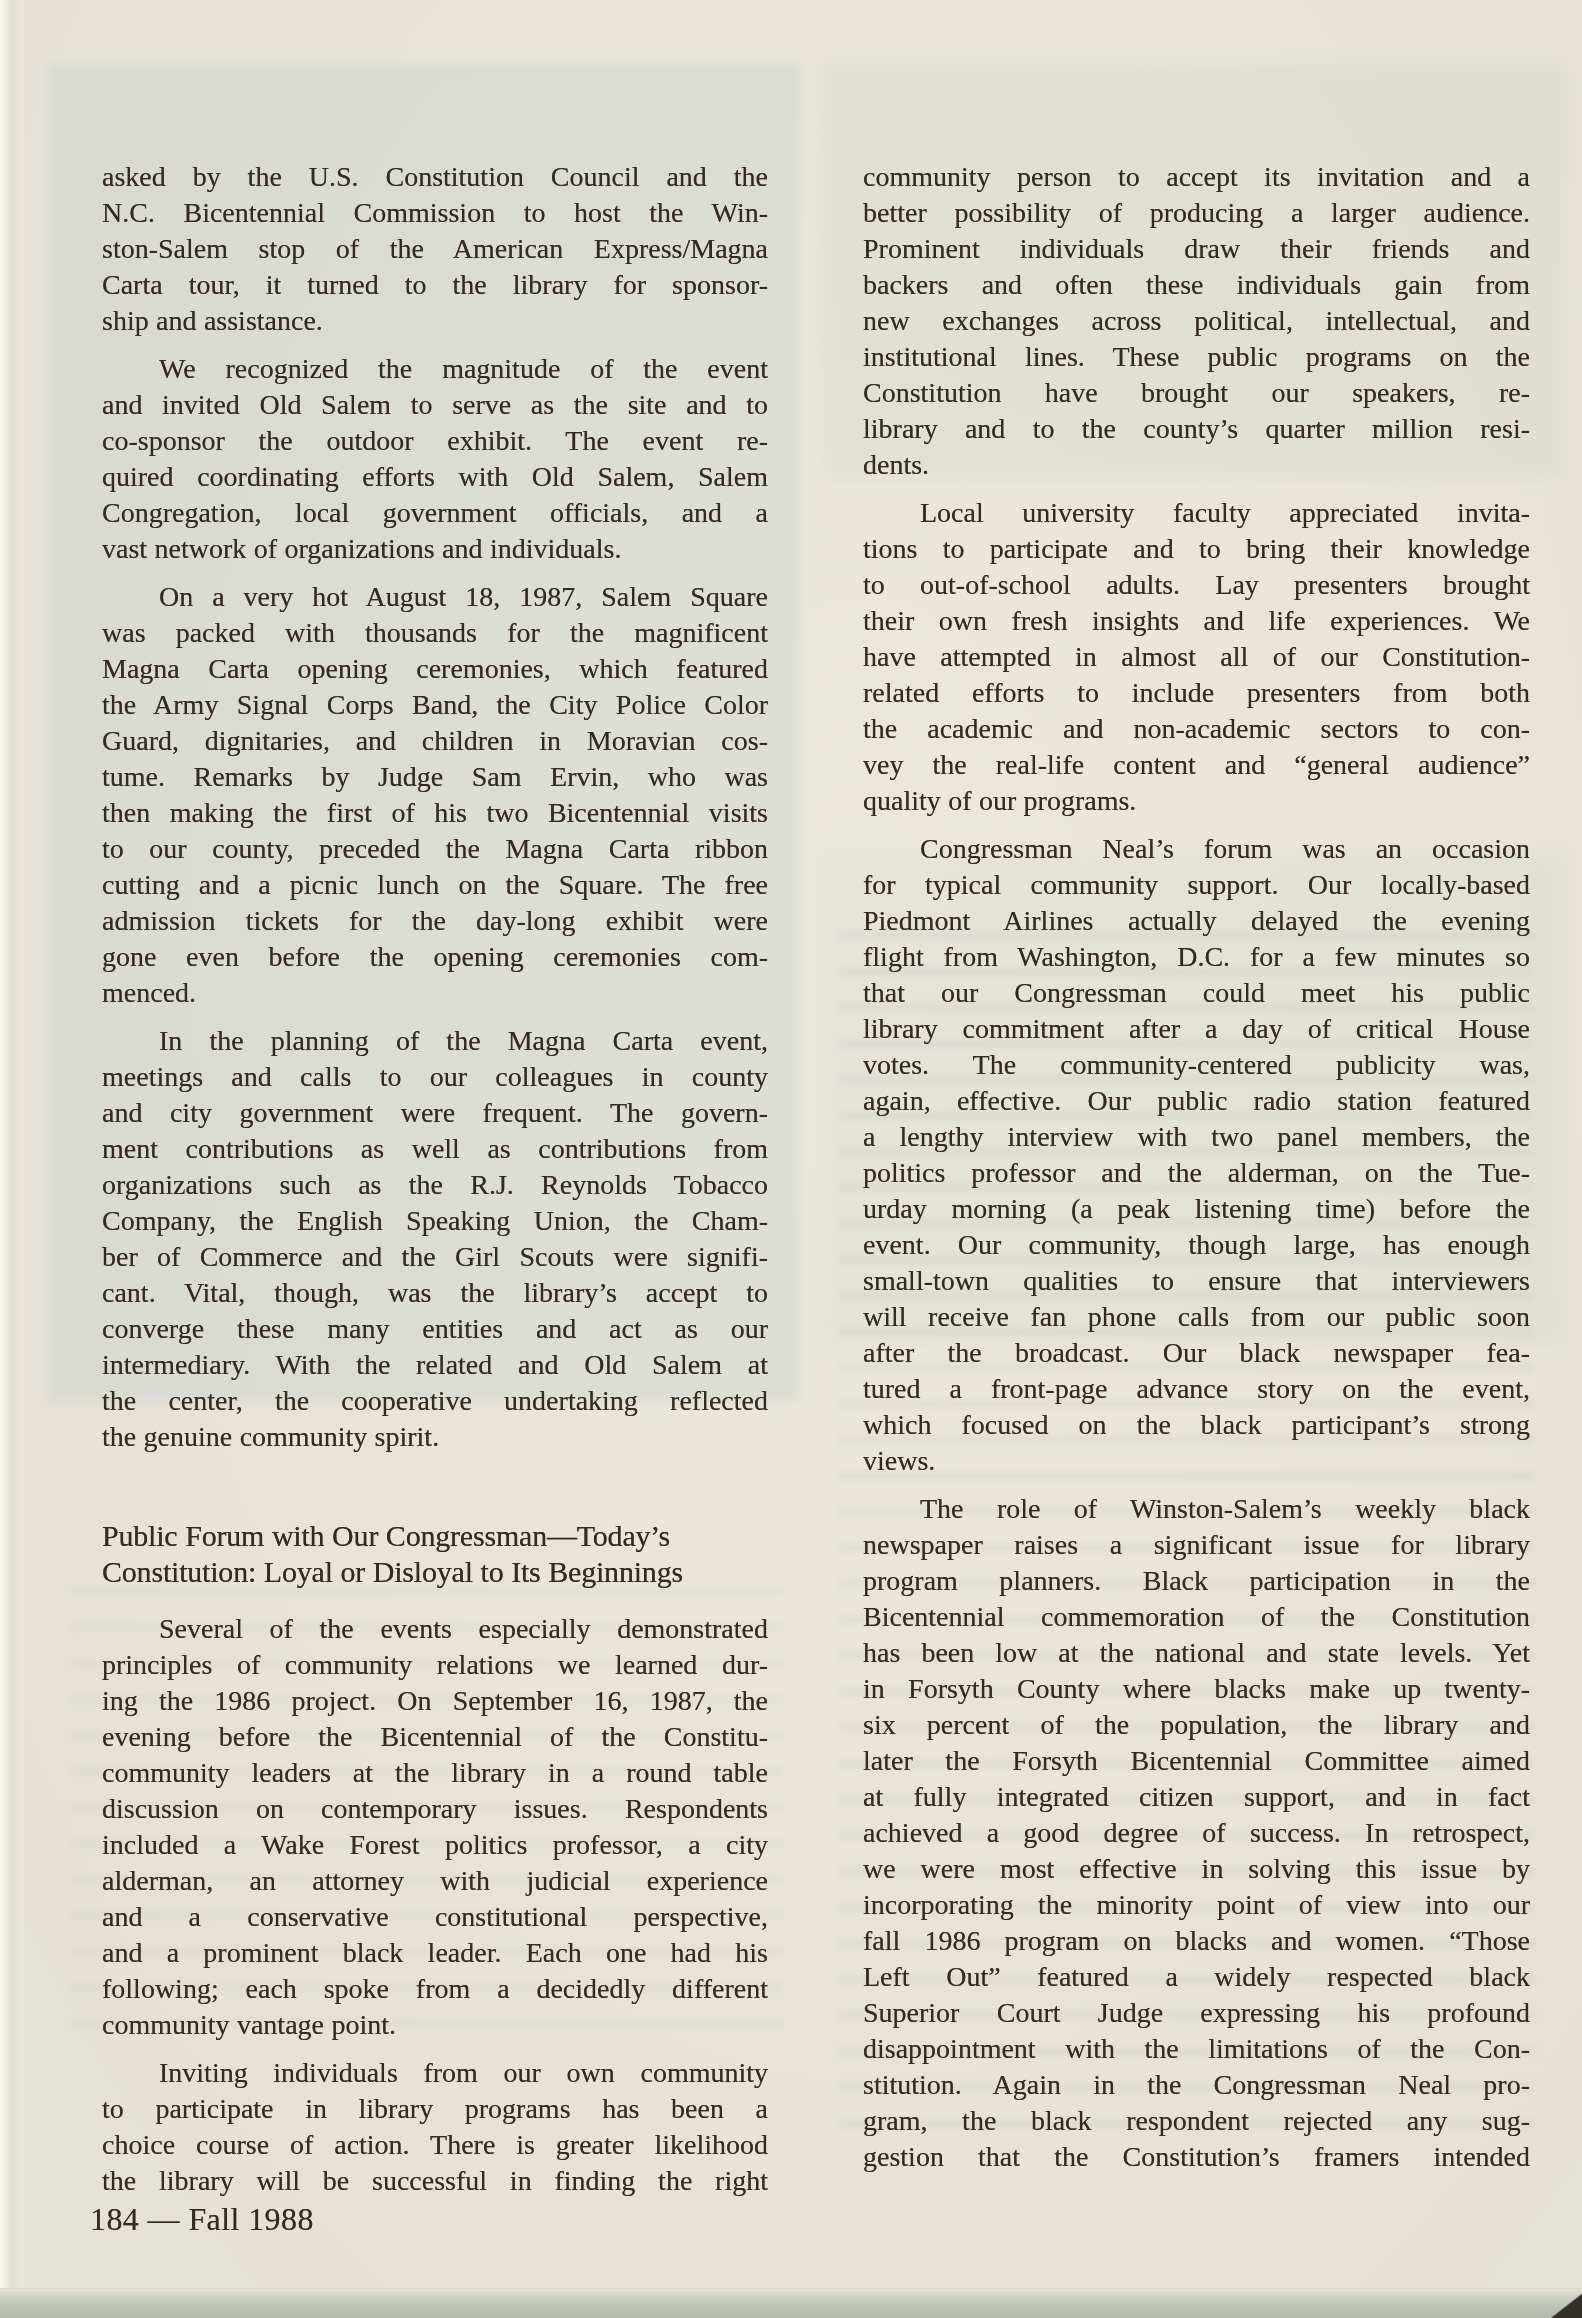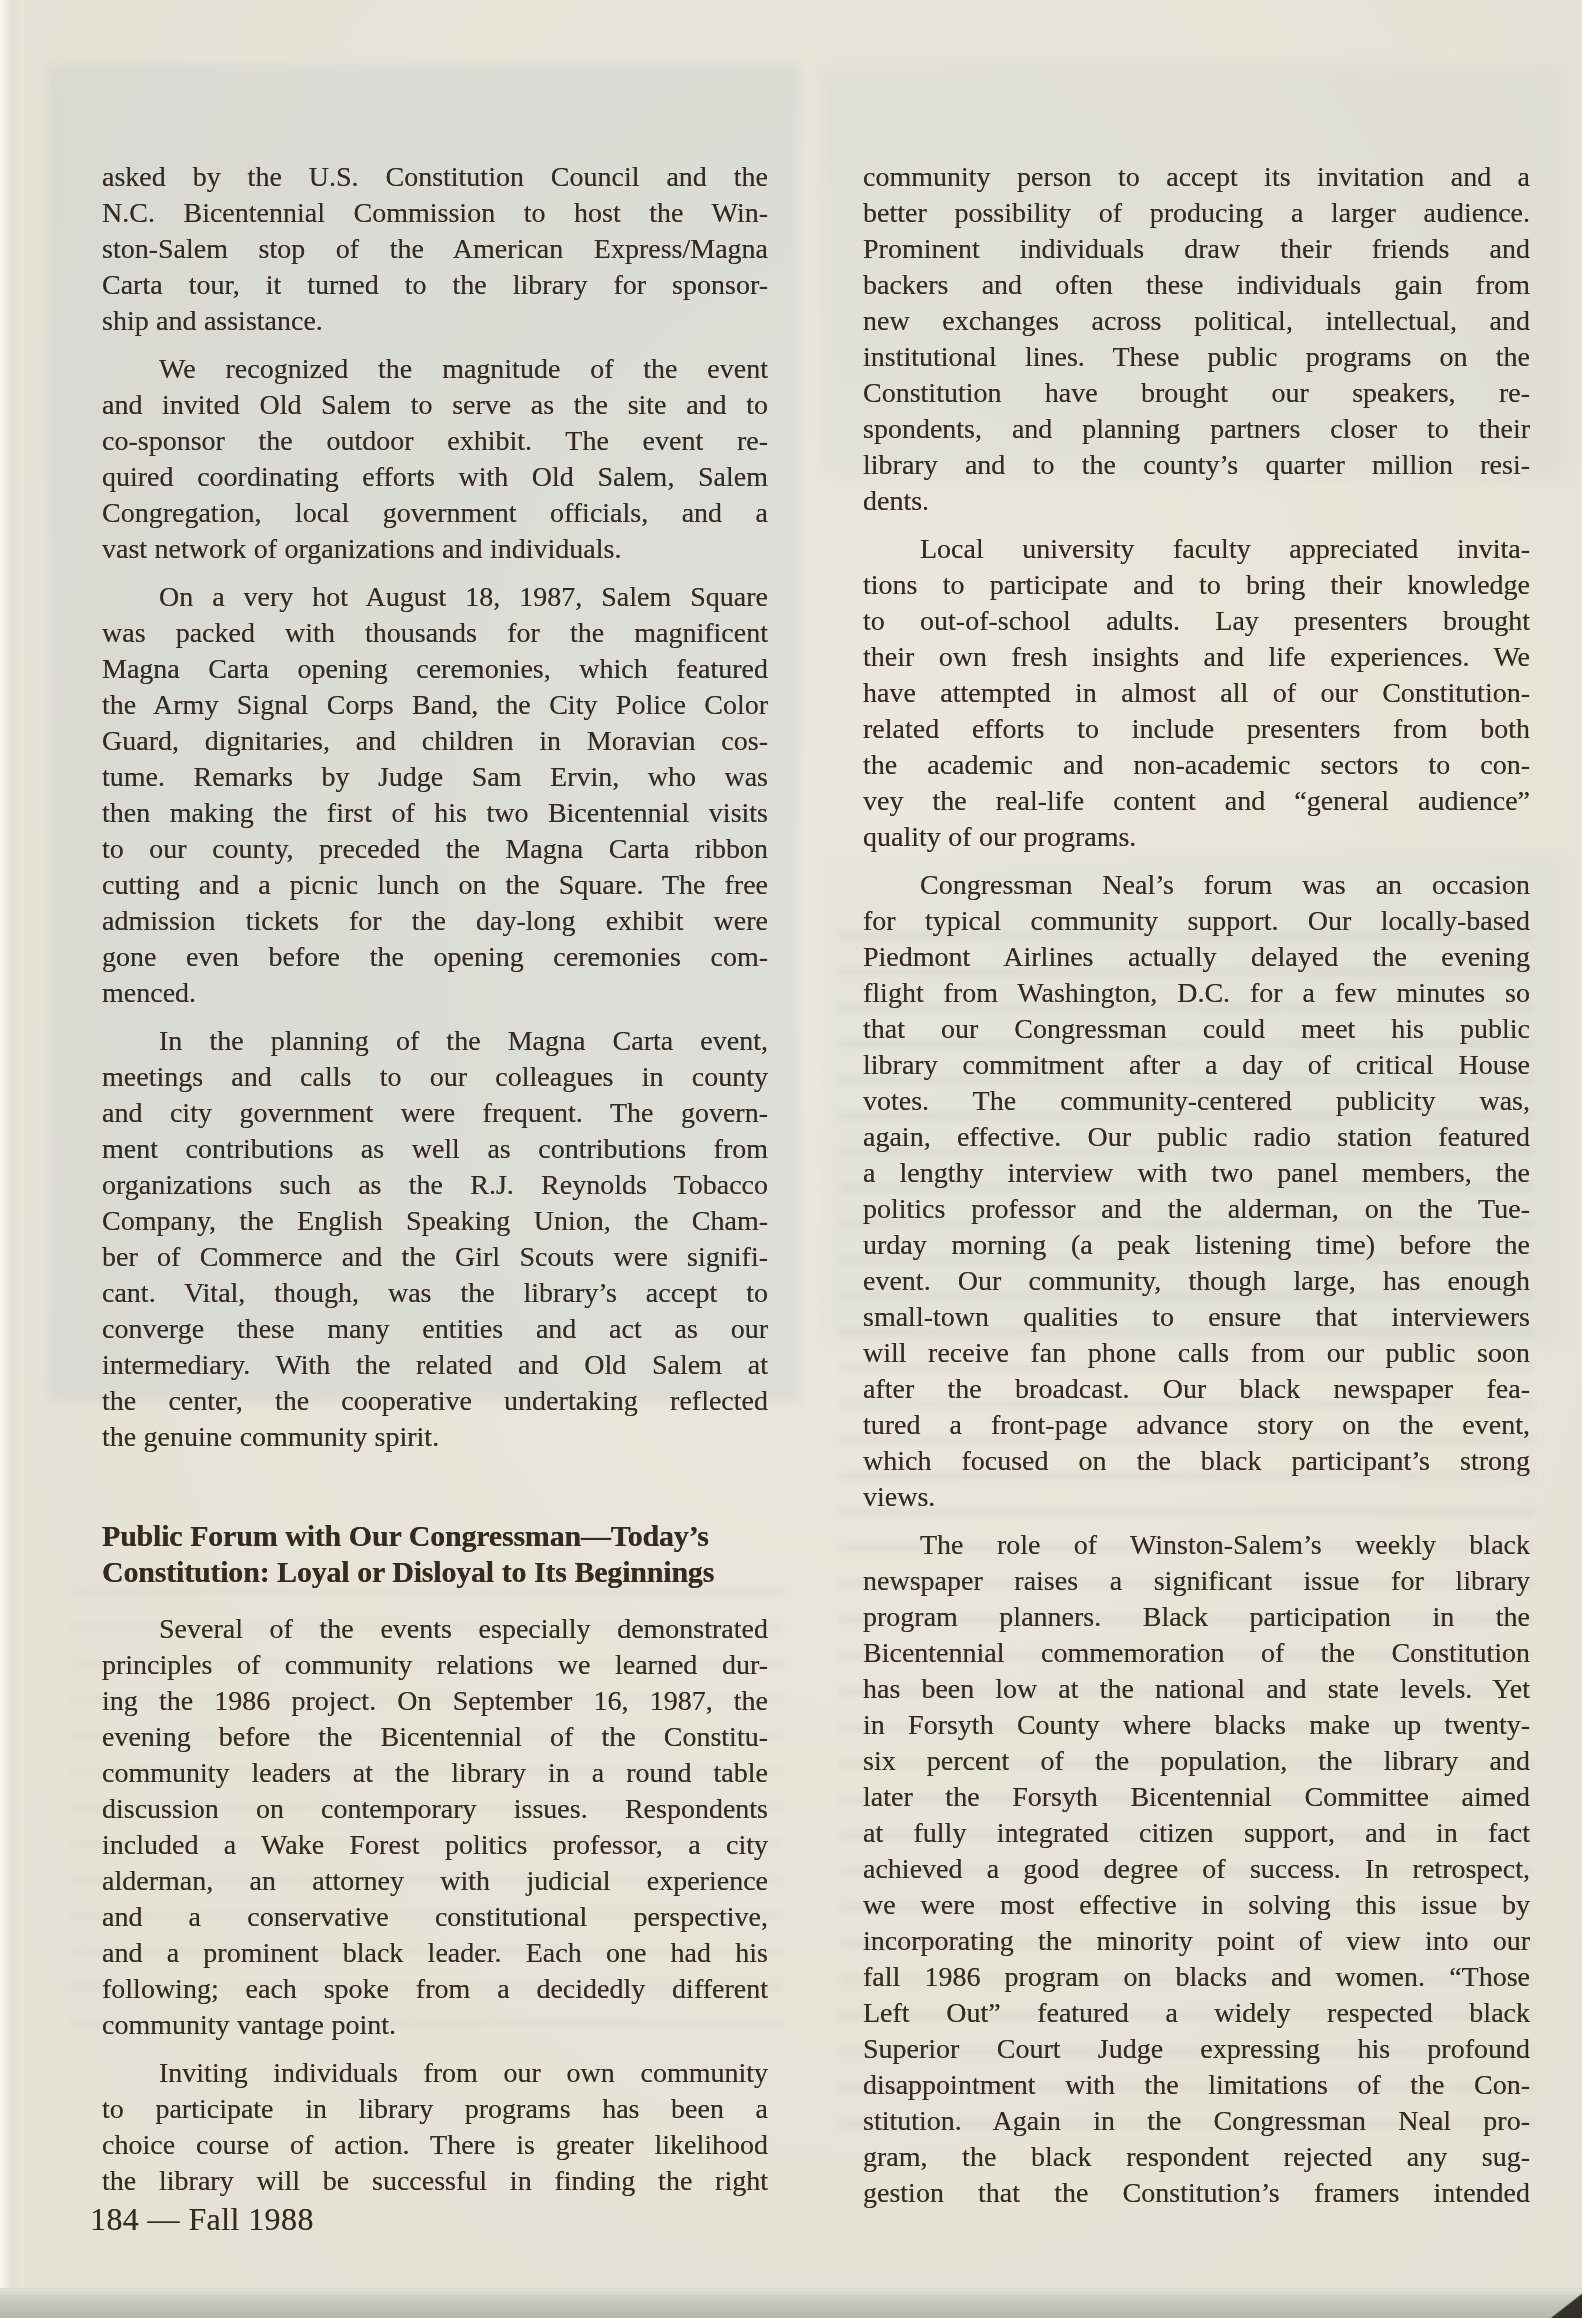--- a/index.html
+++ b/index.html
@@ -74,21 +74,21 @@
     text-align: justify;
     text-align-last: justify;
     text-shadow: 0 0 0.6px rgba(53,42,32,0.65);
     word-spacing: 0.4px;
   }
   .line.no-just { text-align-last: auto; }
   .para.indent .line:first-child { text-indent: 57px; }
 
   .heading { margin-top: 63px; margin-bottom: 20.6px; }
   .heading .line {
-    font-weight: bold;
+    font-weight: normal;
     font-size: 30px;
     letter-spacing: -0.2px;
     text-align: left;
     text-align-last: auto;
     text-shadow: 0 0 0.6px rgba(53,42,32,0.8);
   }
 
   .footer {
     position: absolute; left: 90px; top: 2201px;
     font-size: 32px;
@@ -181,21 +181,20 @@
     </div>
   <div class="column col-right">
       <div class="para">
         <div class="line">community person to accept its invitation and a</div>
         <div class="line">better possibility of producing a larger audience.</div>
         <div class="line">Prominent individuals draw their friends and</div>
         <div class="line">backers and often these individuals gain from</div>
         <div class="line">new exchanges across political, intellectual, and</div>
         <div class="line">institutional lines. These public programs on the</div>
         <div class="line">Constitution have brought our speakers, re-</div>
-        <div class="line">spondents, and planning partners closer to their</div>
         <div class="line">library and to the county’s quarter million resi-</div>
         <div class="line no-just">dents.</div>
       </div>
       <div class="para indent">
         <div class="line">Local university faculty appreciated invita-</div>
         <div class="line">tions to participate and to bring their knowledge</div>
         <div class="line">to out-of-school adults. Lay presenters brought</div>
         <div class="line">their own fresh insights and life experiences. We</div>
         <div class="line">have attempted in almost all of our Constitution-</div>
         <div class="line">related efforts to include presenters from both</div>

